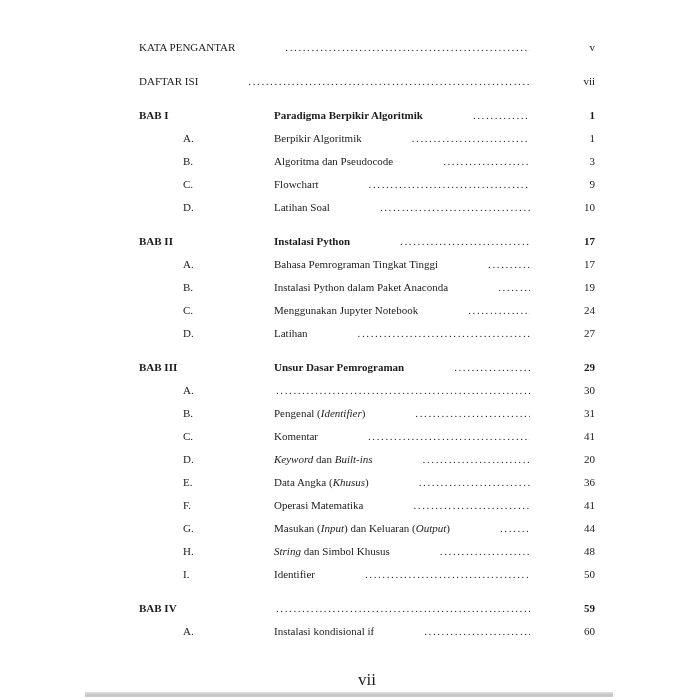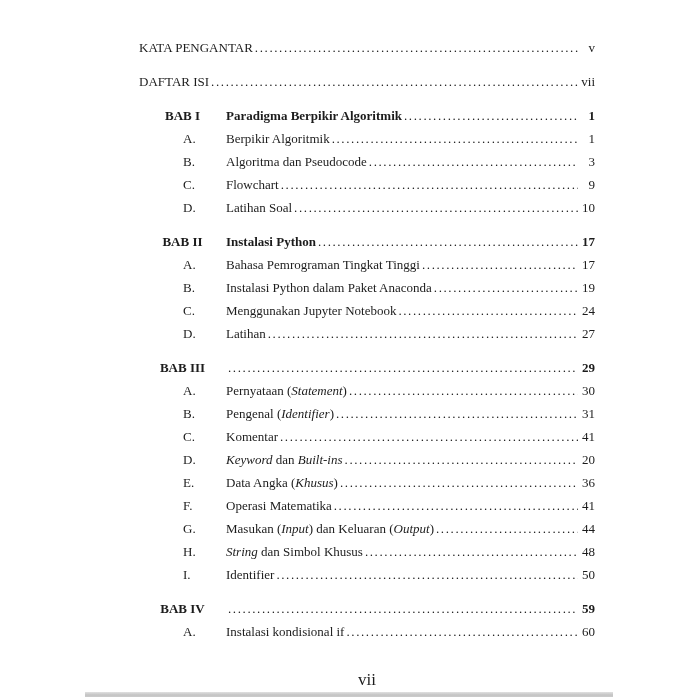--- a/index.html
+++ b/index.html
@@ -16,31 +16,32 @@
     position: absolute;
     top: 36px;
     left: 139px;
     width: 456px;
   }
   .row {
     display: flex;
     align-items: baseline;
     height: 23px;
     line-height: 23px;
-    font-size: 13px;
+    font-size: 11px;
     white-space: nowrap;
+    gap: 48px;
   }
   .front-row { margin-bottom: 11px; }
   .chapter { margin-top: 11px; }
   .col-a {
     flex: 0 0 87px;
     box-sizing: border-box;
   }
   .letter { padding-left: 44px; }
-  .b { font-weight: bold; text-align: center; }
+  .b { font-weight: bold; }
   .title { flex: none; }
   .title i { font-style: italic; }
   .dots {
     flex: 1 1 auto;
     overflow: hidden;
     white-space: nowrap;
     letter-spacing: 1.6px;
     padding-left: 2px;
     color: #1c1c1c;
   }
@@ -142,26 +143,26 @@
       <div class="row">
         <span class="col-a letter">D.</span>
         <span class="title"><span>Latihan</span></span>
         <span class="dots">....................................................................................................................................................................................................................................................................</span>
         <span class="pg">27</span>
       </div>
     </div>
     <div class="chapter">
       <div class="row">
         <span class="col-a b">BAB III</span>
+        <span class="title b">Unsur Dasar Pemrograman</span>
         <span class="dots">....................................................................................................................................................................................................................................................................</span>
         <span class="pg b">29</span>
       </div>
       <div class="row">
         <span class="col-a letter">A.</span>
-        <span class="title"><span>Pernyataan (</span><i>Statement</i><span>)</span></span>
         <span class="dots">....................................................................................................................................................................................................................................................................</span>
         <span class="pg">30</span>
       </div>
       <div class="row">
         <span class="col-a letter">B.</span>
         <span class="title"><span>Pengenal (</span><i>Identifier</i><span>)</span></span>
         <span class="dots">....................................................................................................................................................................................................................................................................</span>
         <span class="pg">31</span>
       </div>
       <div class="row">

